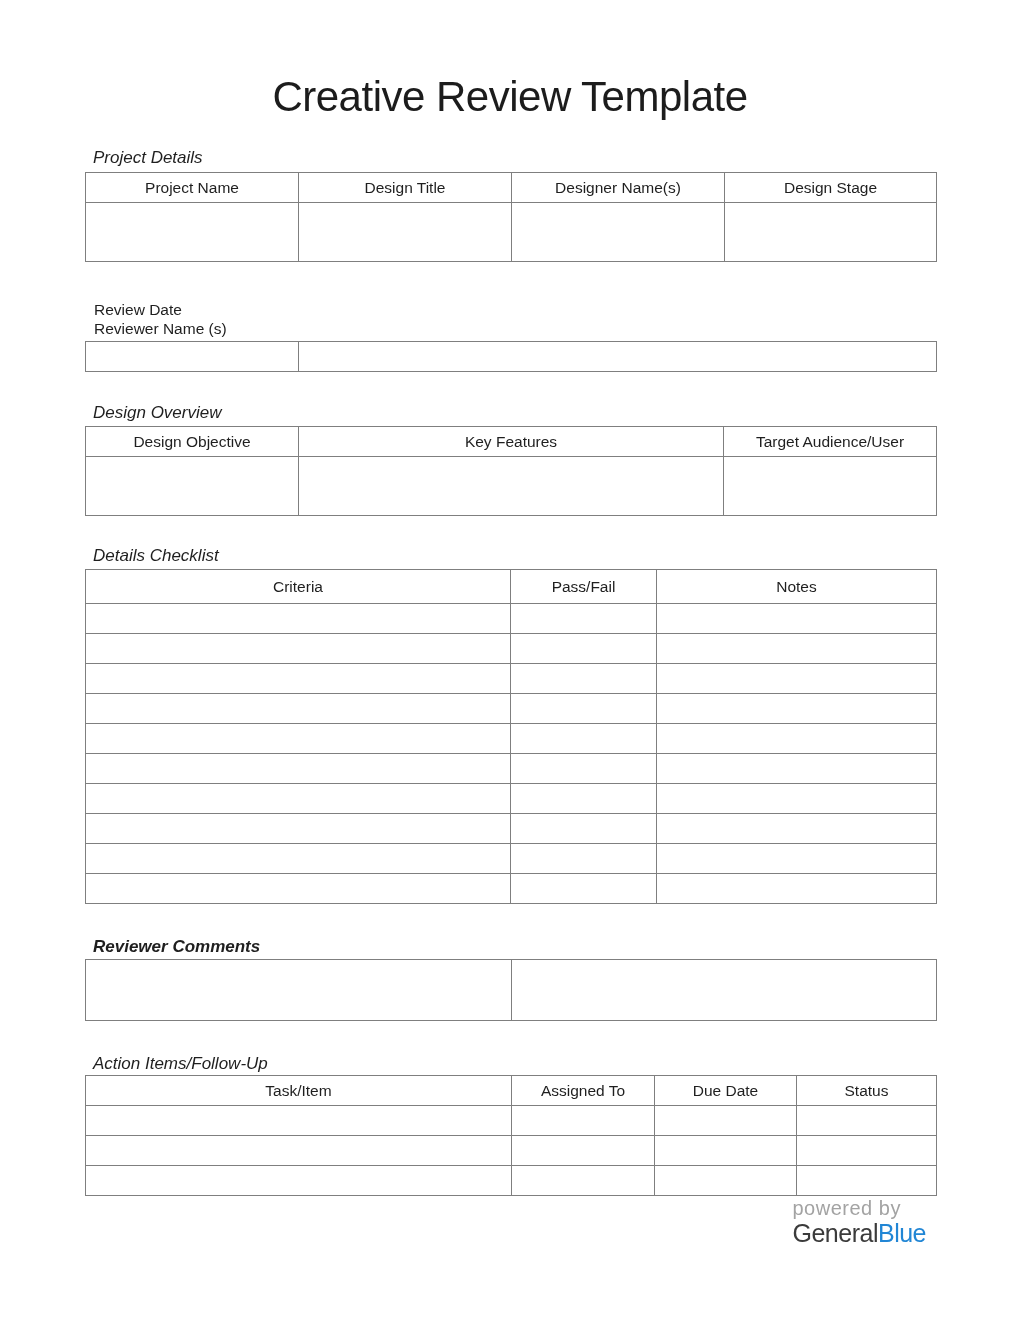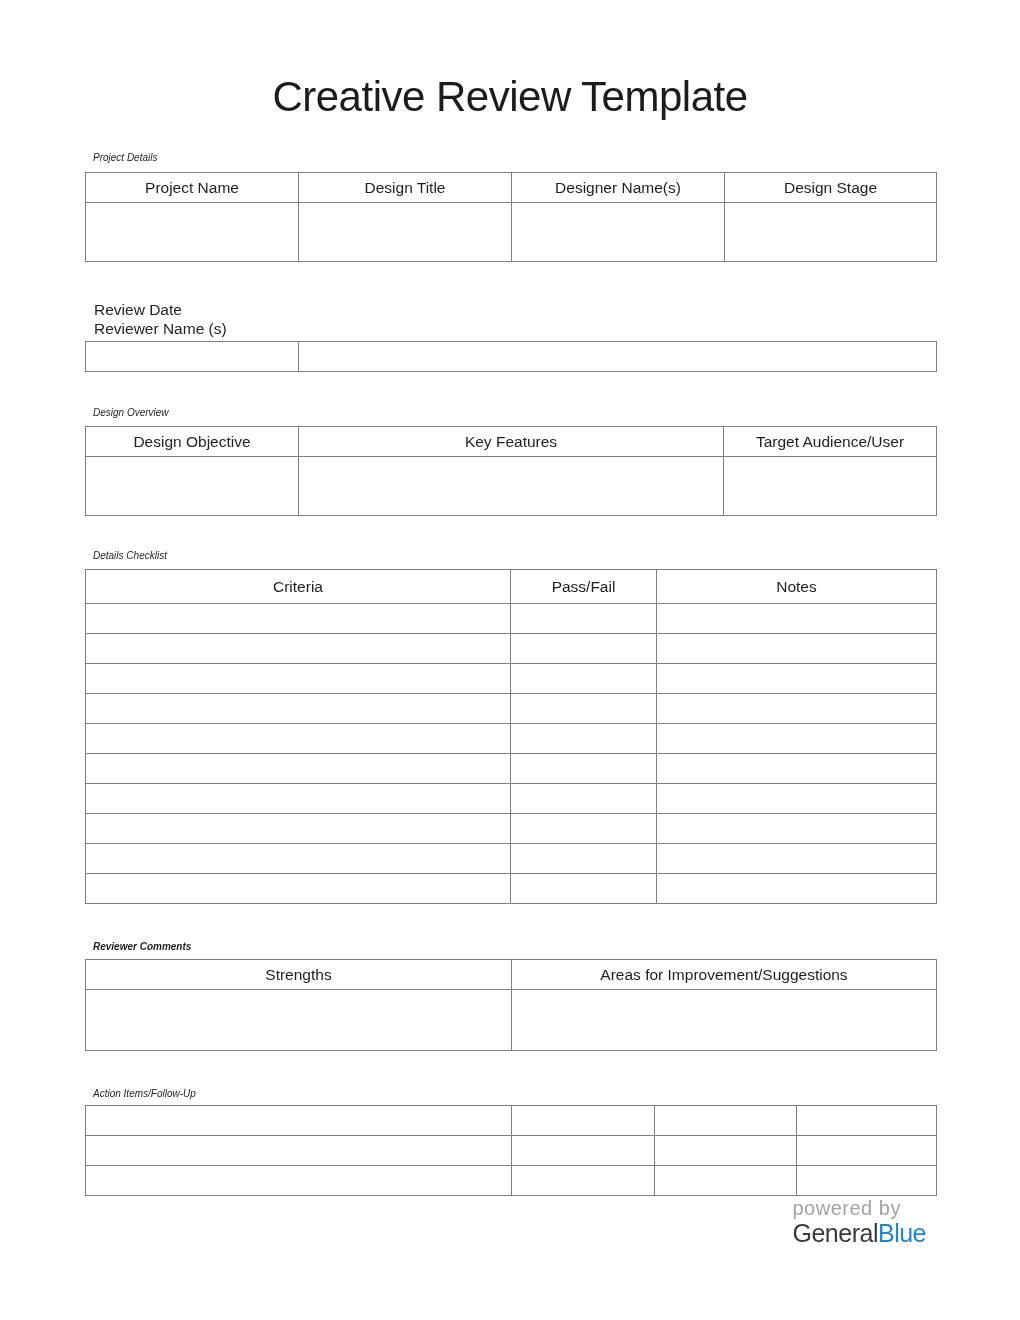--- a/index.html
+++ b/index.html
@@ -18,21 +18,21 @@
     line-height: 50px;
     font-weight: 400;
     color: #1c1c1c;
     letter-spacing: -0.5px;
   }
 
   .content { width: 851px; margin-left: 85px; }
 
   .section-label {
     font-style: italic;
-    font-size: 10px;
+    font-size: 17px;
     line-height: 19px;
     color: #1f1f1f;
     padding-left: 8px;
   }
 
   table {
     border-collapse: collapse;
     table-layout: fixed;
     width: 851px;
   }
@@ -227,40 +227,42 @@
     </tbody>
       </table>
 
     <div class="section-label lbl-comments">Reviewer Comments</div>
     <table>
       <colgroup>
           <col style="width:426px">
           <col style="width:425px">
         </colgroup>
       <tbody>
-          <tr>
-        <td class="hdr">Strengths</td>
-        <td class="hdr">Areas for Improvement/Suggestions</td>
-      </tr>
       <tr>
         <td style="height:61px"></td>
         <td style="height:61px"></td>
       </tr>
     </tbody>
       </table>
 
     <div class="section-label lbl-actions">Action Items/Follow-Up</div>
     <table>
       <colgroup>
           <col style="width:426px">
           <col style="width:143px">
           <col style="width:142px">
           <col style="width:140px">
         </colgroup>
       <tbody>
+          <tr>
+        <td class="hdr">Task/Item</td>
+        <td class="hdr">Assigned To</td>
+        <td class="hdr">Due Date</td>
+        <td class="hdr">Status</td>
+      </tr>
       <tr>
             <td class="fill-sm"></td>
             <td class="fill-sm"></td>
             <td class="fill-sm"></td>
             <td class="fill-sm"></td>
           </tr>
       <tr>
             <td class="fill-sm"></td>
             <td class="fill-sm"></td>
             <td class="fill-sm"></td>

